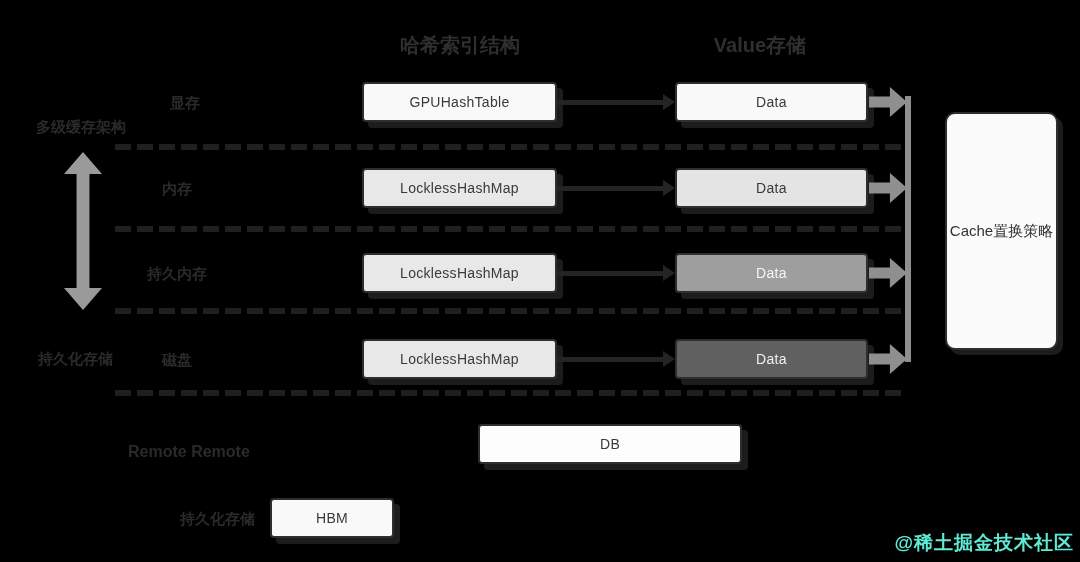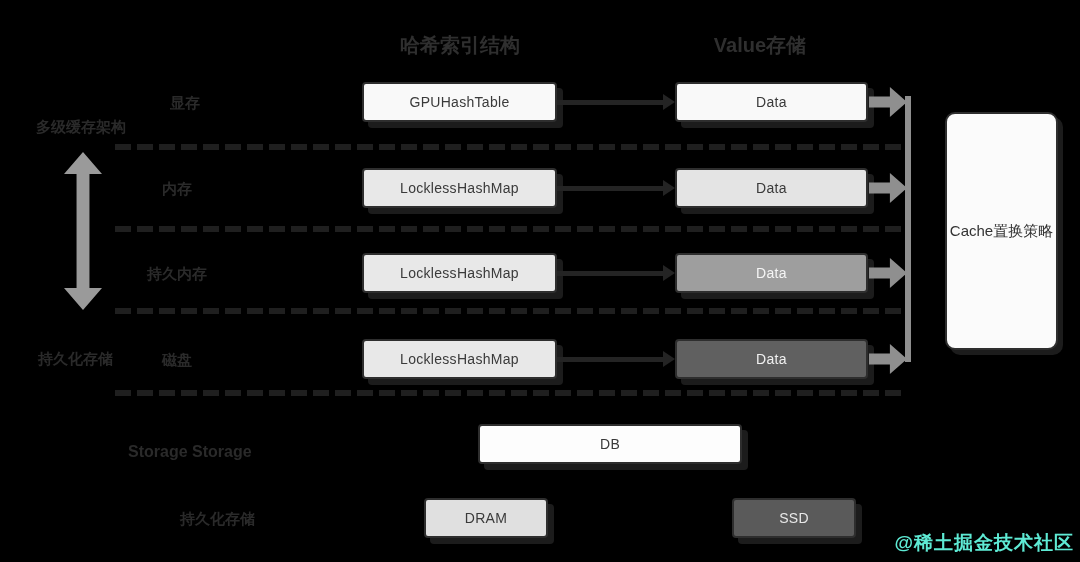--- a/index.html
+++ b/index.html
@@ -98,22 +98,21 @@
     </div>
   <div class="box val-box" style="top: 339px; background: rgb(96, 96, 96); color: rgb(240, 240, 240);">Data</div>
   <div class="fat-arrow" style="top:344px;"></div>
 
   <div class="sep" style="top:390px;"></div>
 
   <div class="bus"></div>
 
   <div id="cache-box">Cache置换策略</div>
 
-  <div class="dim-label" style="left:128px;top:443px;font-size:16px;">Storage Storage</div>
+  <div class="dim-label" style="left:128px;top:443px;font-size:16px;">Remote Remote</div>
   <div class="box" id="db-box">DB</div>
 
   <div class="dim-label" style="left:180px;top:510px;">持久化存储</div>
-  <div class="box media-box" style="left: 424px; background: rgb(224, 224, 224); color: rgb(58, 58, 58);">DRAM</div>
-  <div class="box media-box" style="left: 732px; background: rgb(90, 90, 90); color: rgb(232, 232, 232);">SSD</div>
+  <div class="box media-box" style="left: 270px; background: rgb(249, 249, 249); color: rgb(58, 58, 58);">HBM</div>
 
   <div id="watermark">@稀土掘金技术社区</div>
 
 </div>
 
 </body></html>

